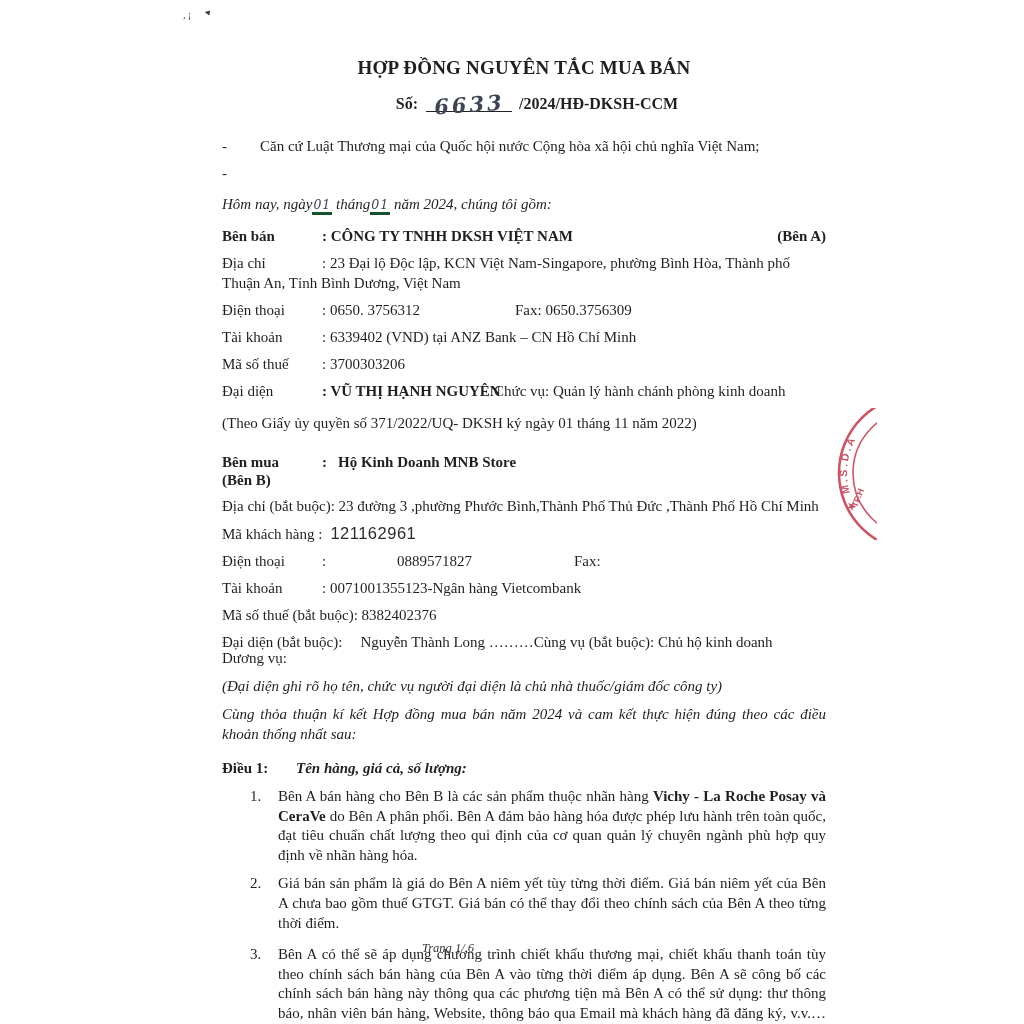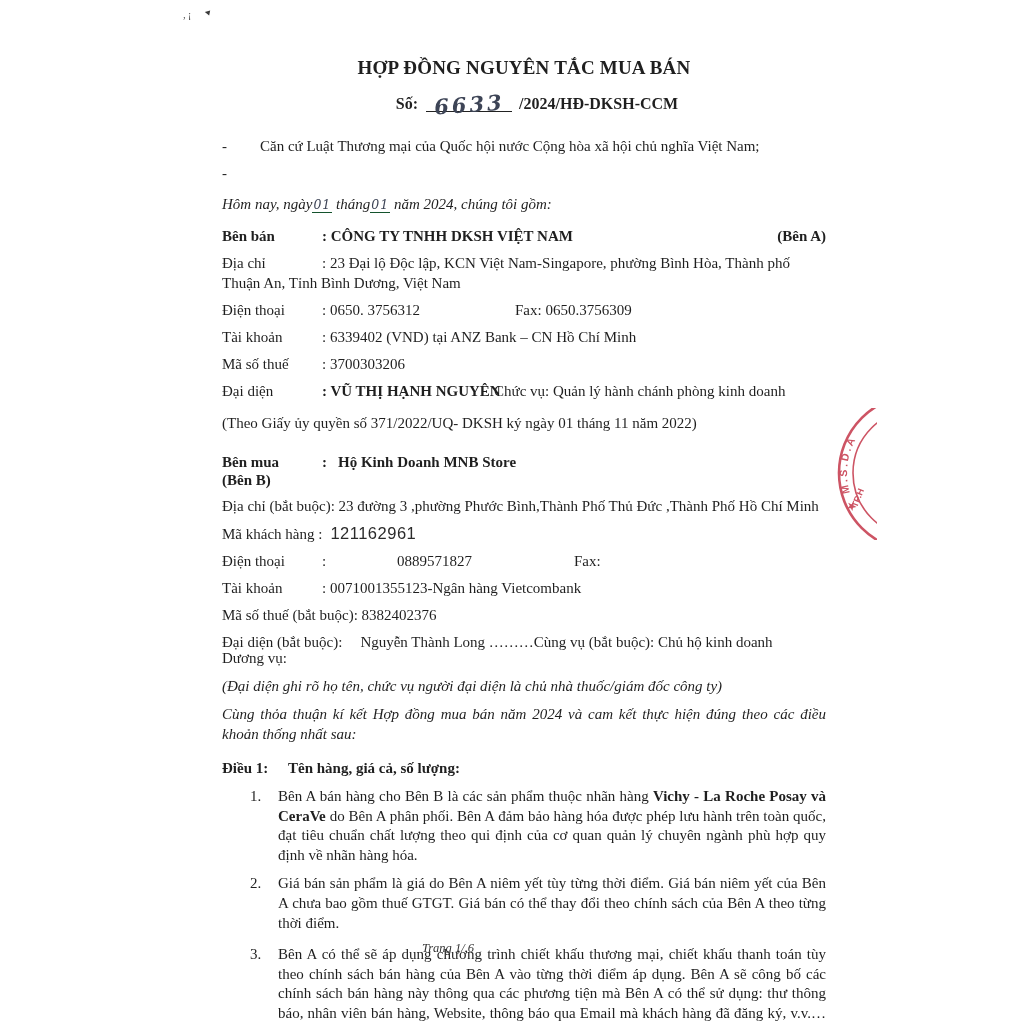--- a/index.html
+++ b/index.html
@@ -30,21 +30,21 @@
     display:inline-block;min-width:86px;border-bottom:1.4px solid #222;
     margin:0 3px 0 4px;text-align:center;line-height:14px;vertical-align:baseline;
   }
   .hand{
     display:inline-block;font-family:"DejaVu Serif", serif;font-style:italic;
     font-size:21px;letter-spacing:3px;color:var(--hand-color);
     transform:rotate(-4deg) translateY(3px);
   }
   .hand-sm{
     font-family:"DejaVu Serif", serif;font-style:italic;font-size:12.5px;
-    color:var(--hand-color);border-bottom:1px solid #14532d;letter-spacing:1px;
+    color:var(--hand-color);border-bottom:3px solid #14532d;letter-spacing:1px;
     padding:0 1px;
   }
   .bullet{display:flex;margin:0 0 7px 0;}
   .bullet .dash{width:38px;flex:none;}
   .date-line{font-style:italic;margin:11px 0 11px 0;}
   .row{position:relative;margin:0 0 7px 0;}
   .lbl{display:inline-block;width:100px;vertical-align:top;}
   .bold{font-weight:bold;}
   .tag-right{position:absolute;right:0;top:0;font-weight:bold;}
   .abs{position:absolute;top:0;}
@@ -57,21 +57,21 @@
   .code{
     font-family:"Liberation Sans", sans-serif;font-size:16.5px;
     letter-spacing:.5px;color:#2b2b2b;margin-left:8px;
   }
   .colon-b{display:inline-block;width:16px;font-weight:bold;}
   .rep-name-b{margin-left:18px;}
   .chucvu-line{margin:-4px 0 8px 0;}
   .note-italic{font-style:italic;margin:2px 0 8px 0;}
   .agreement{font-style:italic;margin:0 0 14px 0;text-align:justify;}
   .article-heading{font-weight:bold;margin:4px 0 9px 0;}
-  .article-heading .h2{margin-left:16px;}
+  .article-heading .h2{margin-left:24px;font-style:italic;}
   .oli{position:relative;padding-left:56px;text-align:justify;margin:0 0 9px 0;line-height:19.6px;}
   .oli .num{position:absolute;left:28px;top:0;}
   .footer{
     position:absolute;left:0;top:941px;width:896px;text-align:center;
     font-style:italic;font-size:12.5px;color:#333;
   }
   .stamp-clip{
     position:absolute;left:833px;top:408px;width:44px;height:132px;
     overflow:hidden;opacity:.92;
   }

